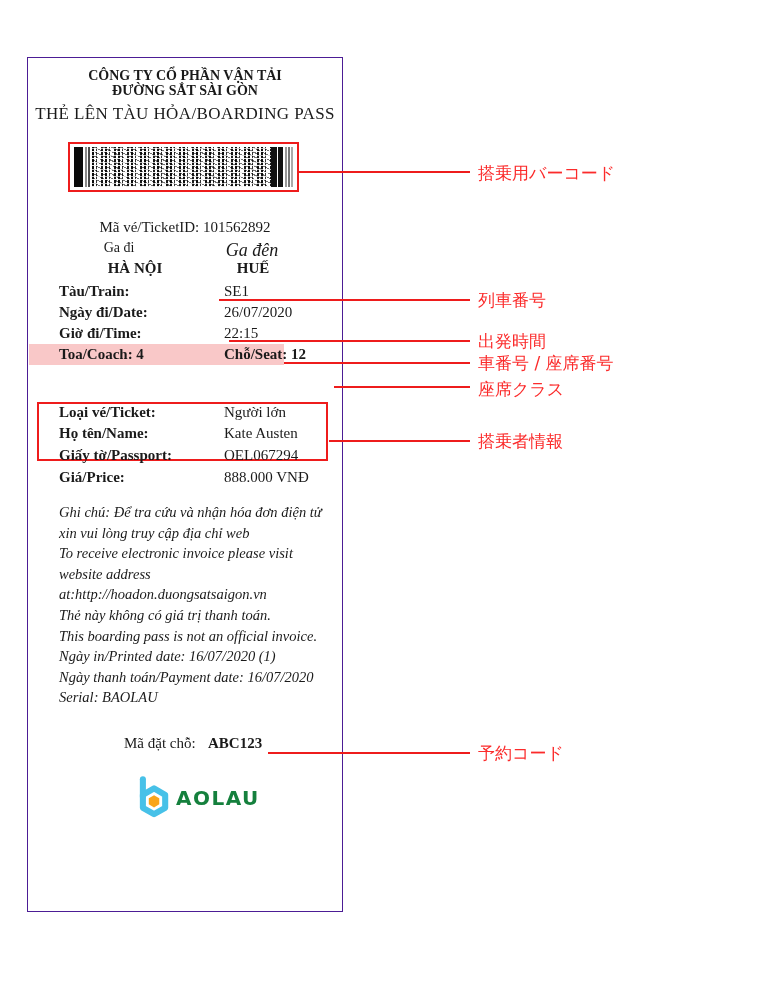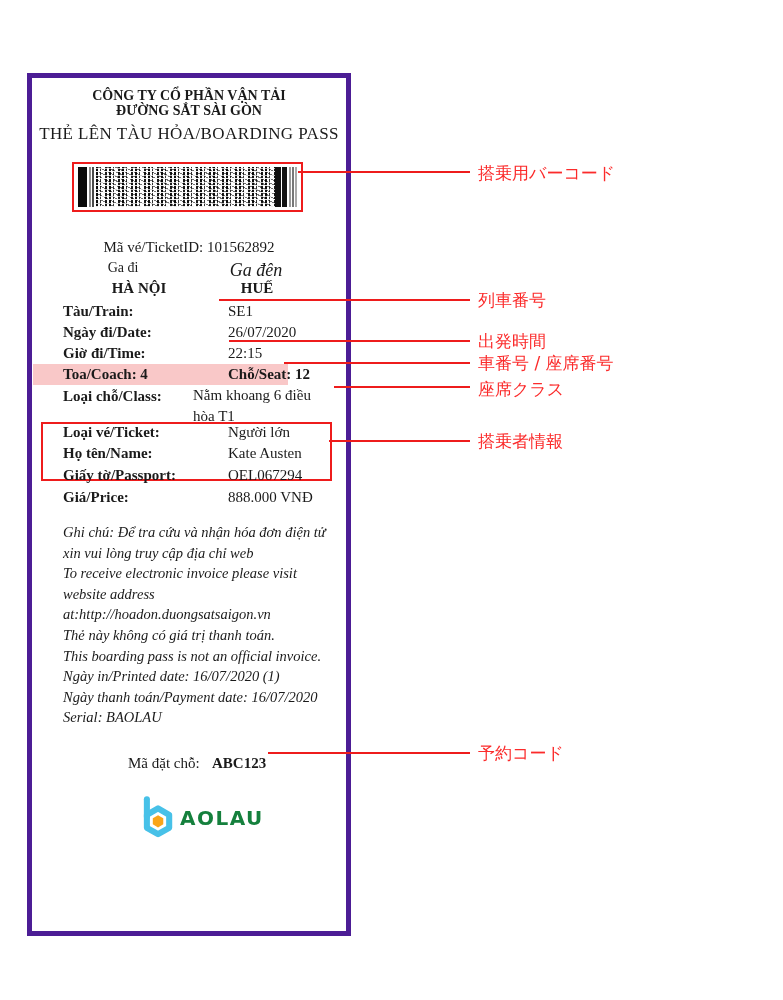--- a/index.html
+++ b/index.html
@@ -1,21 +1,21 @@
 <!DOCTYPE html>
 <html><head>
 <meta charset="utf-8">
 <style>
   html,body{margin:0;padding:0;background:#ffffff;}
   .page{position:relative;width:783px;height:1000px;background:#fff;overflow:hidden;
         font-family:"Liberation Serif","DejaVu Serif",serif;color:#1a1a1a;}
 
   
-  .ticket{position:absolute;left:27px;top:73px;width:314px;height:853px;
-          background:#fff;border:5px solid #4c1d95;overflow:hidden;}
+  .ticket{position:absolute;left:27px;top:57px;width:314px;height:853px;
+          background:#fff;border:1px solid #4c1d95;overflow:hidden;}
   .t-center{position:absolute;left:0;width:100%;text-align:center;white-space:nowrap;}
   .company{font-weight:bold;font-size:14px;line-height:15px;}
   .pass-title{font-size:17px;letter-spacing:.4px;}
 
   
   .barcode-box{position:absolute;left:40px;top:84px;width:231px;height:50px;
                border:2px solid #ee1c1c;box-sizing:border-box;background:#fff;
                display:flex;align-items:stretch;padding:3px 2px;}
   .bc-left{width:20px;background:linear-gradient(90deg,#fff 0 2px,#0a0a0a 2px 11px,#fff 11px 13px,#8a8a8a 13px 15px,#fff 15px 16px,#4a4a4a 16px 18px,#fff 18px 20px);}
   .bc-right{width:24px;background:linear-gradient(90deg,#111 0 6px,#fff 6px 7px,#111 7px 12px,#fff 12px 14px,#999 14px 16px,#fff 16px 17px,#777 17px 19px,#fff 19px 20px,#aaa 20px 22px,#fff 22px 24px);}
@@ -85,23 +85,20 @@
     </div>
     <div class="row" style="top:243px;">
       <span class="lbl">Ngày đi/Date:</span><span class="val">26/07/2020</span>
     </div>
     <div class="row" style="top:264px;">
       <span class="lbl">Giờ đi/Time:</span><span class="val">22:15</span>
     </div>
     <div class="row" style="top:285px;">
       <span class="lbl">Toa/Coach: 4</span><span class="val" style="font-weight:bold;">Chỗ/Seat: 12</span>
     </div>
-    <div class="row" style="top:307px;height:44px;">
-      <span class="lbl">Loại chỗ/Class:</span><span class="class-val">Nằm khoang 6 điều hòa T1</span>
-    </div>
     <div class="row" style="top:343px;">
       <span class="lbl">Loại vé/Ticket:</span><span class="val">Người lớn</span>
     </div>
     <div class="row" style="top:364px;">
       <span class="lbl">Họ tên/Name:</span><span class="val">Kate Austen</span>
     </div>
     <div class="row" style="top:386px;">
       <span class="lbl">Giấy tờ/Passport:</span><span class="val">OEL067294</span>
     </div>
     <div class="row" style="top:408px;">

